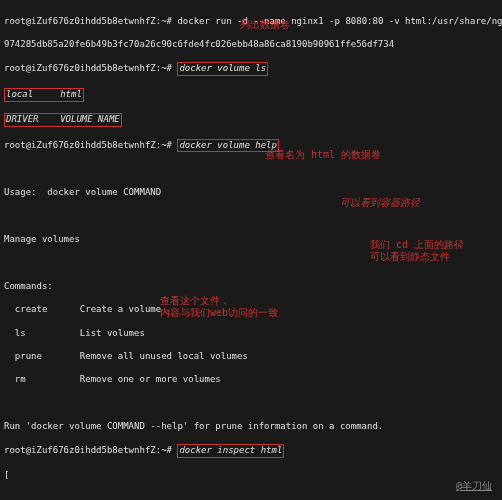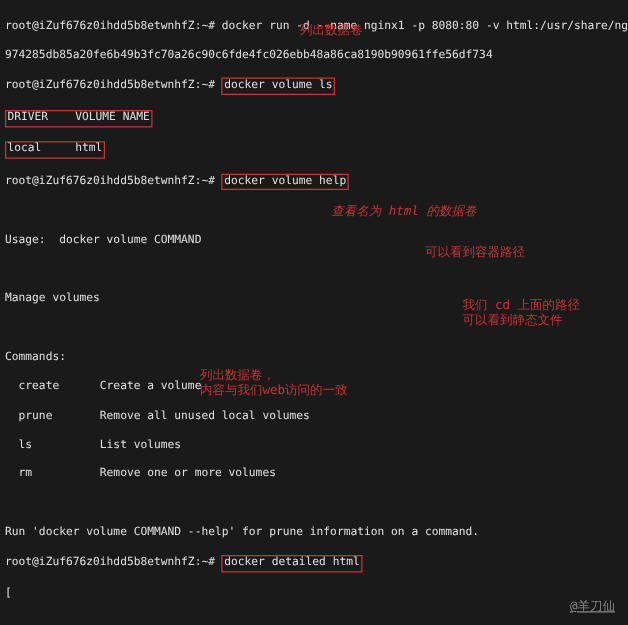--- a/index.html
+++ b/index.html
@@ -13,75 +13,76 @@
       width: 502px;
       height: 500px;
       overflow: hidden;
       position: relative;
     }
     .terminal { white-space: pre; }
     .highlight-box {
       border: 1px solid #cc3333;
       display: inline-block;
       padding: 0 1px;
+      font-style: italic;
     }
     .watermark {
       position: absolute;
       bottom: 8px;
       right: 10px;
       color: #888;
       font-size: 10px;
       text-decoration: underline;
     }
     .line { display: block; }
     .annot { color: #cc3333; position: absolute; font-size: 10px; }
   </style>
 </head>
 <body>
 
 <div class="terminal">
 <span class="line"><span><span>root@iZuf676z0ihdd5b8etwnhfZ:</span><span>~#</span></span> <span>docker run -d --name nginx1 -p 8080:80 -v html:/usr/share/nginx/html nginx</span></span>
 <span class="line">974285db85a20fe6b49b3fc70a26c90c6fde4fc026ebb48a86ca8190b90961ffe56df734</span>
 <span class="line"><span>root@iZuf676z0ihdd5b8etwnhfZ:</span><span>~#</span> <span class="highlight-box">docker volume ls</span></span>
+<span class="line"><span class="highlight-box">local     html</span></span>
 <span class="line"><span class="highlight-box">DRIVER    VOLUME NAME</span></span>
-<span class="line"><span class="highlight-box">local     html</span></span>
 <span class="line"><span>root@iZuf676z0ihdd5b8etwnhfZ:</span><span>~#</span> <span class="highlight-box">docker volume help</span></span>
 <span class="line">&nbsp;</span>
 <span class="line">Usage:  docker volume COMMAND</span>
 <span class="line">&nbsp;</span>
 <span class="line">Manage volumes</span>
 <span class="line">&nbsp;</span>
 <span class="line">Commands:</span>
 <span class="line">  create      Create a volume</span>
+<span class="line">  ls          List volumes</span>
 <span class="line">  prune       Remove all unused local volumes</span>
-<span class="line">  ls          List volumes</span>
 <span class="line">  rm          Remove one or more volumes</span>
 <span class="line">&nbsp;</span>
 <span class="line">Run 'docker volume COMMAND --help' for prune information on a command.</span>
-<span class="line"><span>root@iZuf676z0ihdd5b8etwnhfZ:</span><span>~#</span> <span class="highlight-box">docker detailed html</span></span>
+<span class="line"><span>root@iZuf676z0ihdd5b8etwnhfZ:</span><span>~#</span> <span class="highlight-box">docker inspect html</span></span>
 <span class="line">[</span>
 
 
 
 
 
 
 
 
 
 
 
 
 
 
 
 
 </div>
 
 <span class="annot" style="top:18px;left:240px;">列出数据卷</span>
-<span class="annot" style="top:163px;left:265px;font-style:italic;">查看名为 html 的数据卷</span>
-<span class="annot" style="top:196px;left:340px;">可以看到容器路径</span>
+<span class="annot" style="top:148px;left:265px;">查看名为 html 的数据卷</span>
+<span class="annot" style="top:196px;left:340px;font-style:italic;">可以看到容器路径</span>
 <span class="annot" style="top:238px;left:370px;">我们 cd 上面的路径</span>
 <span class="annot" style="top:250px;left:370px;text-align:right;">可以看到静态文件</span>
-<span class="annot" style="top:294px;left:160px;">列出数据卷，</span>
+<span class="annot" style="top:294px;left:160px;">查看这个文件，</span>
 <span class="annot" style="top:306px;left:160px;">内容与我们web访问的一致</span>
 
 <div class="watermark">@羊刀仙</div>
 
 </body></html>

